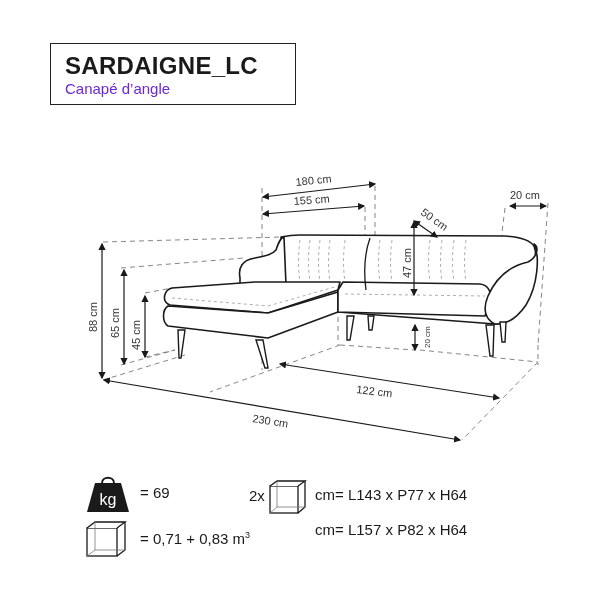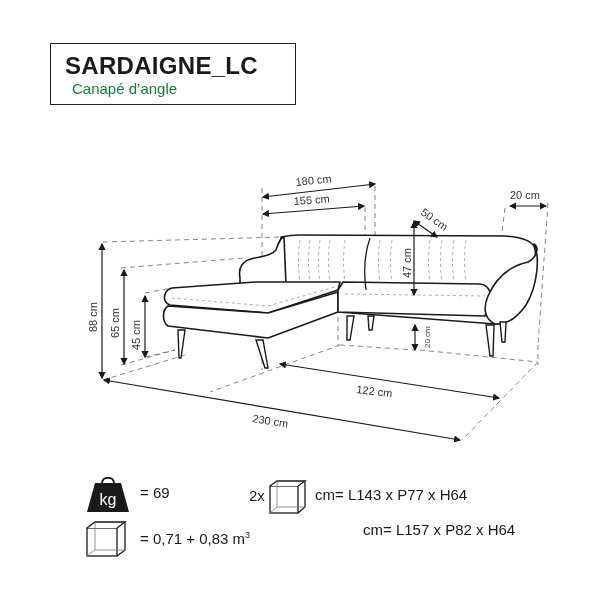--- a/index.html
+++ b/index.html
@@ -1,19 +1,19 @@
 <!DOCTYPE html>
 <html><head>
   <meta charset="utf-8">
   <style>
     html, body { margin: 0; padding: 0; background: #ffffff; }
     body { width: 600px; height: 600px; position: relative; overflow: hidden; font-family: "Liberation Sans", sans-serif; color: #1a1a1a; }
     .title-box { position: absolute; left: 50px; top: 43px; width: 246px; height: 62px; border: 1.3px solid #222; box-sizing: border-box; }
     .title-main { position: absolute; left: 14px; top: 8px; font-size: 24px; font-weight: bold; letter-spacing: 0.3px; color: #1a1a1a; white-space: nowrap; }
-    .title-sub { position: absolute; left: 21px; top: 36px; font-size: 15px; color: #15803d; white-space: nowrap; }
+    .title-sub { position: absolute; left: 14px; top: 36px; font-size: 15px; color: #6d28d9; white-space: nowrap; }
     svg.drawing { position: absolute; left: 0; top: 0; }
     .dim { font-family: "Liberation Sans", sans-serif; font-size: 11px; fill: #333; }
     .info { position: absolute; font-size: 15px; color: #1a1a1a; white-space: nowrap; }
     .info sup { font-size: 9px; }
     .kg-icon { position: absolute; left: 85px; top: 474px; width: 46px; height: 40px; }
     .box-icon { position: absolute; }
   </style>
 </head>
 <body>
 
@@ -140,13 +140,13 @@
 <div class="info" style="left:249px; top:487px;">2x</div>
 <svg class="box-icon" style="left:268px; top:479px;" width="40" height="36" viewBox="0 0 40 36">
   <g stroke="#1a1a1a" stroke-width="1.3" fill="#fff">
     <rect x="2" y="7" width="28" height="27"></rect>
     <path d="M2,7 L9,2 L37,2 L30,7"></path>
     <path d="M37,2 L37,28 L30,34" fill="none"></path>
     <path d="M9,2 L9,28 L2,34 M9,28 L37,28" fill="none" stroke="#777" stroke-width="0.8"></path>
   </g>
 </svg>
 <div class="info" style="left:315px; top:486px;text-align:right;">cm= L143 x P77 x H64</div>
-<div class="info" style="left:315px; top:521px;margin-left:48px;">cm= L157 x P82 x H64</div>
+<div class="info" style="left:315px; top:521px;">cm= L157 x P82 x H64</div>
 
 </body></html>

